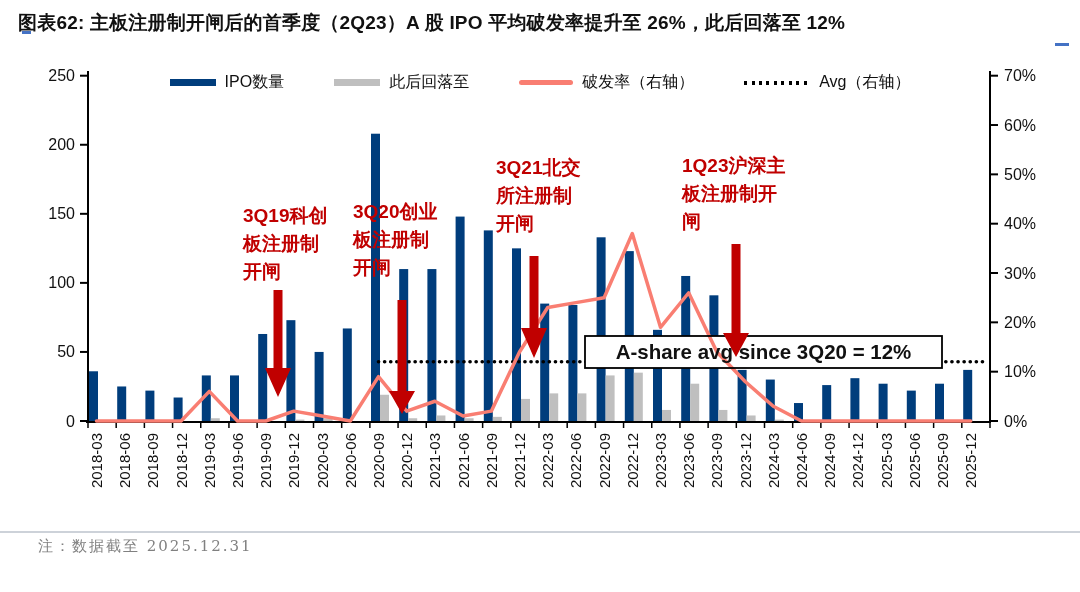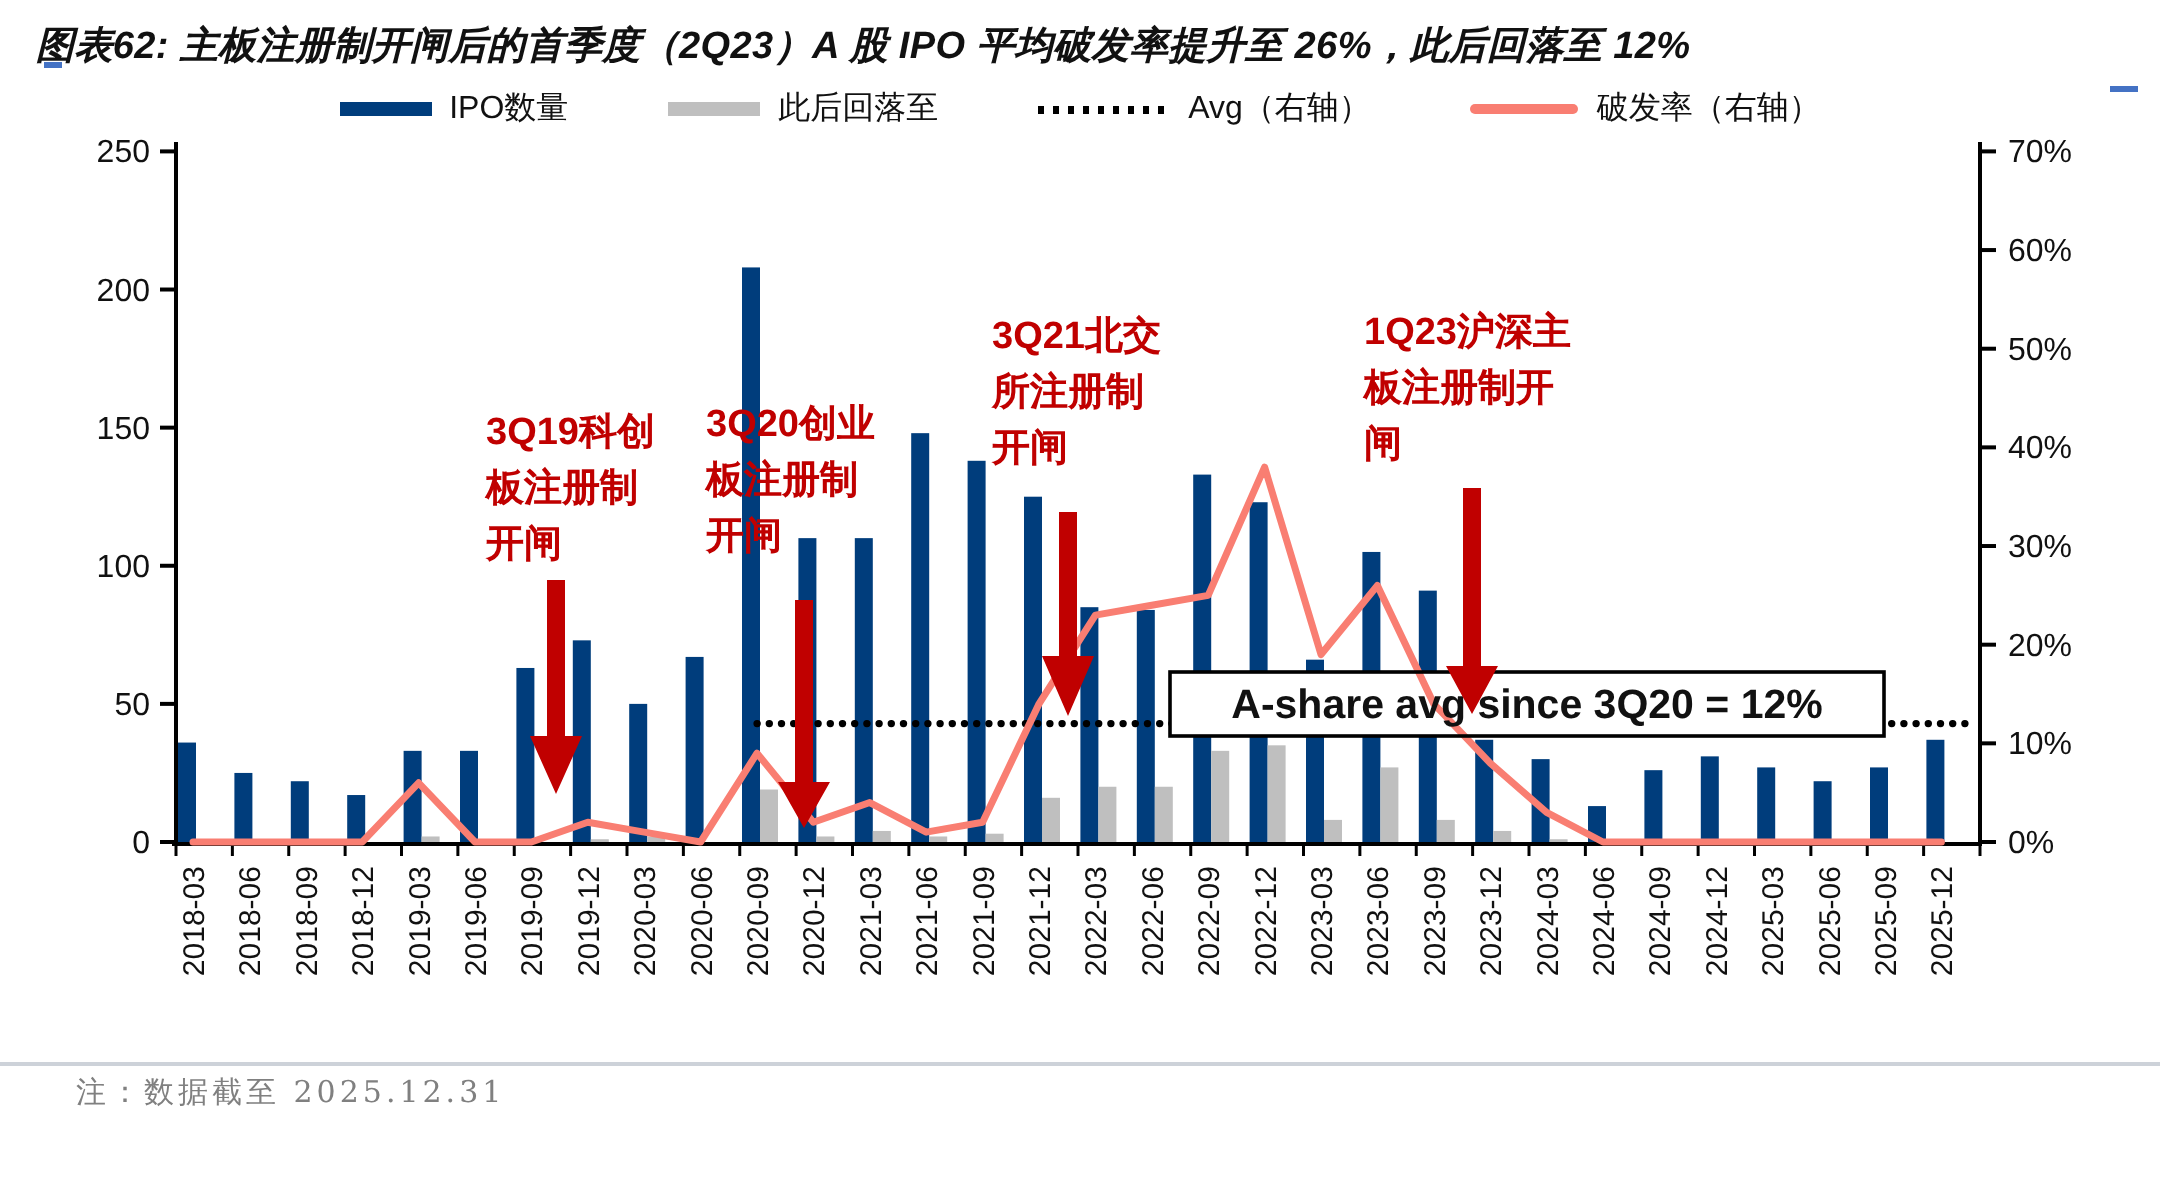--- a/index.html
+++ b/index.html
@@ -1,25 +1,25 @@
 <!DOCTYPE html>
 <html><head>
 <meta charset="utf-8">
 <style>
   html,body{margin:0;padding:0;background:#fff;}
   .page{position:relative;width:1080px;height:592px;background:#fff;overflow:hidden;
         font-family:"Liberation Sans","DejaVu Sans",sans-serif;}
   .title{position:absolute;left:18px;top:10px;width:1040px;font-size:19px;font-weight:700;
-         color:#111;letter-spacing:.2px;white-space:nowrap;font-style:italic;}
+         color:#111;letter-spacing:.2px;white-space:nowrap;}
   .dash{position:absolute;height:3px;background:#4472C4;}
   .dash-left{left:22px;top:31px;width:9px;}
   .dash-right{left:1055px;top:43px;width:14px;}
   .legend{position:absolute;left:0;top:44px;width:1080px;display:flex;justify-content:center;
           align-items:center;gap:50px;font-size:16px;color:#111;}
-  .legend-item{display:flex;align-items:center;gap:9px;}
+  .legend-item{display:flex;align-items:center;gap:9px;margin-top:28px;}
   .sw-bar{width:46px;height:7px;display:inline-block;}
   .sw-blue{background:#003D7C;}
   .sw-gray{background:#BFBFBF;}
   .sw-line{width:54px;height:5px;border-radius:3px;background:#F97E72;display:inline-block;}
   .sw-dotted{width:66px;height:4px;display:inline-block;
              background-image:repeating-linear-gradient(to right,#000 0 3px,transparent 3px 7.5px);}
   .chart-svg{position:absolute;left:0;top:66px;}
   .divider{position:absolute;left:0;top:531px;width:1080px;height:2px;background:#CDD2D9;}
   .note{position:absolute;left:18px;color:#808080;font-size:15px;letter-spacing:2px;
         font-family:"DejaVu Serif","Liberation Serif",serif;margin-left:20px;}
@@ -38,26 +38,26 @@
   <div class="legend">
     <div class="legend-item">
       <span class="sw-bar sw-blue"></span>
       <span>IPO数量</span>
     </div>
     <div class="legend-item">
       <span class="sw-bar sw-gray"></span>
       <span>此后回落至</span>
     </div>
     <div class="legend-item">
+      <span class="sw-line"></span>
+      <span>破发率（右轴）</span>
+    </div>
+    <div class="legend-item">
       <span class="sw-dotted"></span>
       <span>Avg（右轴）</span>
-    </div>
-    <div class="legend-item">
-      <span class="sw-line"></span>
-      <span>破发率（右轴）</span>
     </div>
   </div>
 
   <svg id="chart" class="chart-svg" width="1080" height="464" viewBox="0 66 1080 464">
       <rect x="89" y="371.2768" width="9" height="49.72320000000002" fill="#003D7C"></rect>
       <rect x="117.2" y="386.47" width="9" height="34.52999999999997" fill="#003D7C"></rect>
       <rect x="145.4" y="390.6136" width="9" height="30.38639999999998" fill="#003D7C"></rect>
       <rect x="173.6" y="397.51959999999997" width="9" height="23.48040000000003" fill="#003D7C"></rect>
       <rect x="201.8" y="375.4204" width="9" height="45.57960000000003" fill="#003D7C"></rect>
       <rect x="230" y="375.4204" width="9" height="45.57960000000003" fill="#003D7C"></rect>

